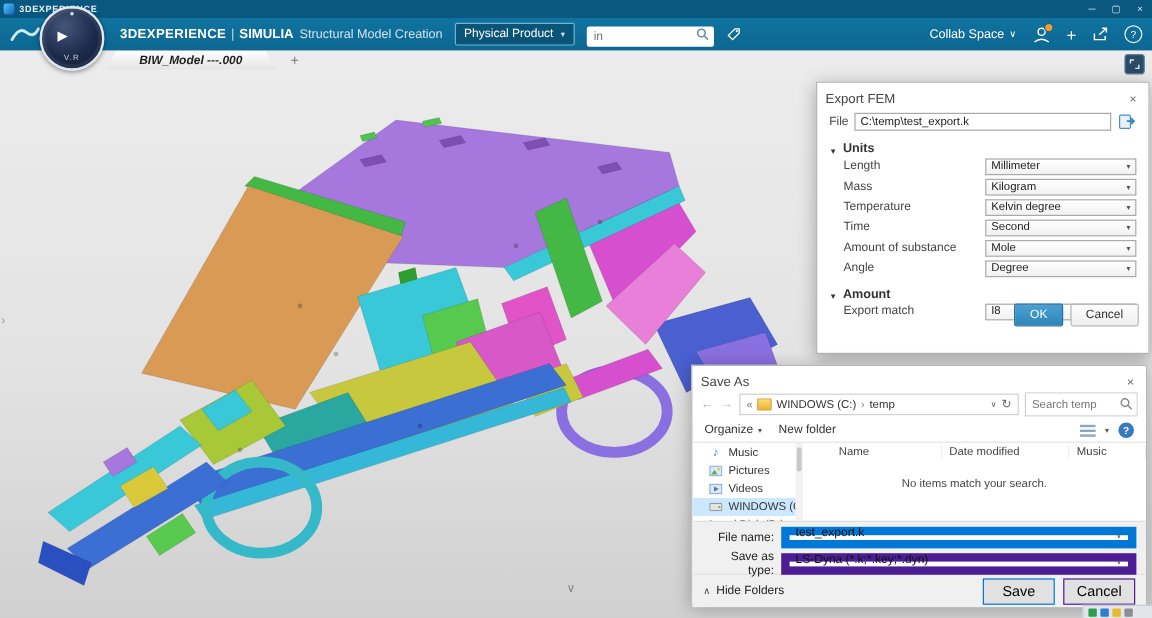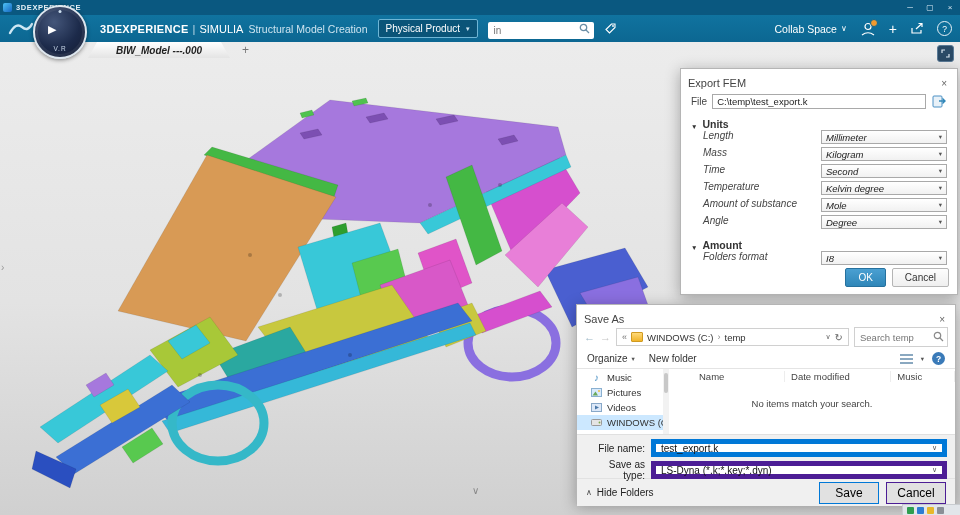--- a/index.html
+++ b/index.html
@@ -16,21 +16,21 @@
   .tb-btn{width:20px;height:15px;display:grid;place-items:center;font-size:8px;color:#d8e8f2;cursor:pointer;}
 
   
   .header{position:absolute;top:15px;left:0;width:100%;height:27px;
     background:linear-gradient(#10739f,#0c6792);display:flex;align-items:center;
     padding:0 8px;box-sizing:border-box;gap:10px;z-index:30;color:#fff;}
   .compass-space{width:46px;flex:0 0 auto;}
   .app-title{white-space:nowrap;font-size:11px;display:flex;align-items:baseline;}
   .app-title .brand{font-weight:bold;letter-spacing:.3px;}
   .app-title .divider{margin:0 4px;color:#bcd9e8;}
-  .app-title .product{font-weight:normal;}
+  .app-title .product{font-weight:bold;}
   .app-title .appname{color:#cde4f0;font-size:10.5px;margin-left:5px;font-weight:normal;}
   .context-btn{height:17px;background:#0a5478;border:1px solid #6fb6d6;border-radius:2px;
     color:#fff;font-size:10px;display:flex;align-items:center;gap:6px;padding:0 7px;cursor:pointer;white-space:nowrap;}
   .context-btn .caret{font-size:7px;color:#cfe6f2;}
   .search-wrap{position:relative;width:106px;height:17px;flex:0 0 auto;}
   .search-input{width:100%;height:100%;box-sizing:border-box;border:none;border-radius:2px;
     padding:0 20px 0 6px;font-size:10px;color:#444;background:#fff;font-family:inherit;}
   .search-ic{position:absolute;right:4px;top:3px;}
   .right-cluster{margin-left:auto;display:flex;align-items:center;gap:13px;}
   .collab{display:flex;align-items:center;gap:4px;font-size:10.5px;white-space:nowrap;cursor:pointer;}
@@ -76,27 +76,27 @@
   .export-dlg{left:680px;top:68px;width:278px;height:227px;}
   .exp-body{padding:2px 10px 0 10px;}
   .file-row{display:flex;align-items:center;gap:5px;height:20px;}
   .file-lbl{flex:0 0 auto;color:#444;}
   .file-input{flex:1;height:15px;border:1px solid #a9a9a9;font-size:9.5px;color:#222;
     padding:0 4px;font-family:inherit;box-sizing:border-box;}
   .browse-ic{flex:0 0 auto;cursor:pointer;display:grid;place-items:center;}
   .sec-hd{display:flex;align-items:flex-end;gap:5px;height:17px;margin-top:2px;cursor:pointer;}
   .sec-tri{font-size:6.5px;color:#333;}
   .sec-lbl{font-weight:bold;font-size:10.5px;color:#333;}
-  .xrow{display:flex;height:17px;padding-left:12px;font-style:italic;}
+  .xrow{display:flex;align-items:center;height:17px;padding-left:12px;}
   .xrow-lbl{flex:1;font-size:10px;color:#444;white-space:nowrap;}
   .combo{width:126px;height:14px;border:1px solid #a9a9a9;background:linear-gradient(#fff,#f1f1f1);
     display:flex;align-items:center;padding:0 4px;box-sizing:border-box;cursor:pointer;flex:0 0 auto;}
   .combo-val{flex:1;font-size:9.5px;color:#222;white-space:nowrap;overflow:hidden;}
   .combo-caret{font-size:6.5px;color:#555;}
-  .exp-footer{position:absolute;right:8px;bottom:7px;display:flex;gap:6px;}
+  .exp-footer{position:absolute;right:8px;bottom:22px;display:flex;gap:6px;}
   .btn{height:17px;font-size:10px;display:grid;place-items:center;border-radius:2px;cursor:pointer;padding:0 12px;border:1px solid #b5b5b5;}
   .btn-ok{background:linear-gradient(#4aa0d2,#2f86b8);border-color:#26719e;color:#fff;}
   .btn-cancel{background:linear-gradient(#fdfdfd,#efefef);color:#333;}
 
   
   .saveas-dlg{left:576px;top:304px;width:380px;height:200px;}
   .sa-nav{height:24px;display:flex;align-items:center;gap:5px;padding:0 7px;}
   .nav-arrow{font-size:11px;color:#9bb6c6;cursor:pointer;}
   .nav-arrow.fwd{color:#c4c4c4;}
   .addr{flex:1;height:18px;border:1px solid #d0d0d0;display:flex;align-items:center;gap:4px;
@@ -133,22 +133,22 @@
   .col-hdr{display:flex;height:15px;align-items:center;font-size:9.5px;color:#444;}
   .col{padding:0 6px;border-right:1px solid #ededed;box-sizing:border-box;white-space:nowrap;cursor:pointer;}
   .col.name{width:118px;padding-left:22px;margin-left:8px;}
   .col.date{width:118px;}
   .col.type{width:70px;}
   .empty-msg{text-align:center;margin-top:14px;font-size:9.5px;color:#444;}
   .sa-fileband{height:44px;background:#f0f0f0;border-top:1px solid #e0e0e0;padding:4px 8px 0 8px;
     box-sizing:border-box;display:flex;flex-direction:column;gap:4px;}
   .fb-row{display:flex;align-items:center;height:18px;gap:6px;}
   .fb-lbl{width:60px;text-align:right;font-size:10px;color:#222;flex:0 0 auto;}
-  .fb-combo{flex:1;height:18px;border:5px solid #4c1d95;background:#fff;display:flex;
-    align-items:center;padding:0 5px;box-sizing:border-box;cursor:pointer;}
+  .fb-combo{flex:1;height:18px;border:7px solid #4c1d95;background:#fff;display:flex;
+    align-items:flex-end;padding:0 5px;box-sizing:border-box;cursor:pointer;}
   .fb-combo.focus{border-color:#0078d7;}
   .fb-val{flex:1;font-size:10px;color:#111;white-space:nowrap;overflow:hidden;}
   .fb-caret{font-size:7px;color:#555;}
   .sa-footer{height:28px;background:#f0f0f0;display:flex;align-items:center;padding:0 9px;
     box-sizing:border-box;border-top:1px solid #e2e2e2;}
   .hide-folders{display:flex;align-items:center;gap:5px;font-size:10px;color:#222;cursor:pointer;}
   .hf-chev{font-size:8px;color:#444;}
   .sa-btns{margin-left:auto;display:flex;gap:7px;}
   .winbtn{width:58px;height:20px;background:#e1e1e1;border:1px solid #4c1d95;font-size:12px;
     color:#000;display:grid;place-items:center;cursor:pointer;}
@@ -329,30 +329,30 @@
         </span>
       </div>
       <div class="xrow">
         <span class="xrow-lbl">Mass</span>
         <span class="combo">
           <span class="combo-val">Kilogram</span>
           <span class="combo-caret">▾</span>
         </span>
       </div>
       <div class="xrow">
+        <span class="xrow-lbl">Temperature</span>
+        <span class="combo">
+          <span class="combo-val">Kelvin degree</span>
+          <span class="combo-caret">▾</span>
+        </span>
+      </div>
+      <div class="xrow">
         <span class="xrow-lbl">Time</span>
         <span class="combo">
           <span class="combo-val">Second</span>
-          <span class="combo-caret">▾</span>
-        </span>
-      </div>
-      <div class="xrow">
-        <span class="xrow-lbl">Temperature</span>
-        <span class="combo">
-          <span class="combo-val">Kelvin degree</span>
           <span class="combo-caret">▾</span>
         </span>
       </div>
       <div class="xrow">
         <span class="xrow-lbl">Amount of substance</span>
         <span class="combo">
           <span class="combo-val">Mole</span>
           <span class="combo-caret">▾</span>
         </span>
       </div>
@@ -361,21 +361,21 @@
         <span class="combo">
           <span class="combo-val">Degree</span>
           <span class="combo-caret">▾</span>
         </span>
       </div>
       <div class="sec-hd">
         <span class="sec-tri">▼</span>
         <span class="sec-lbl">Amount</span>
       </div>
       <div class="xrow">
-        <span class="xrow-lbl">Folders format</span>
+        <span class="xrow-lbl">Export match</span>
         <span class="combo">
           <span class="combo-val">I8</span>
           <span class="combo-caret">▾</span>
         </span>
       </div>
     </div>
     <div class="exp-footer">
       <span class="btn btn-ok">OK</span>
       <span class="btn btn-cancel">Cancel</span>
     </div>

